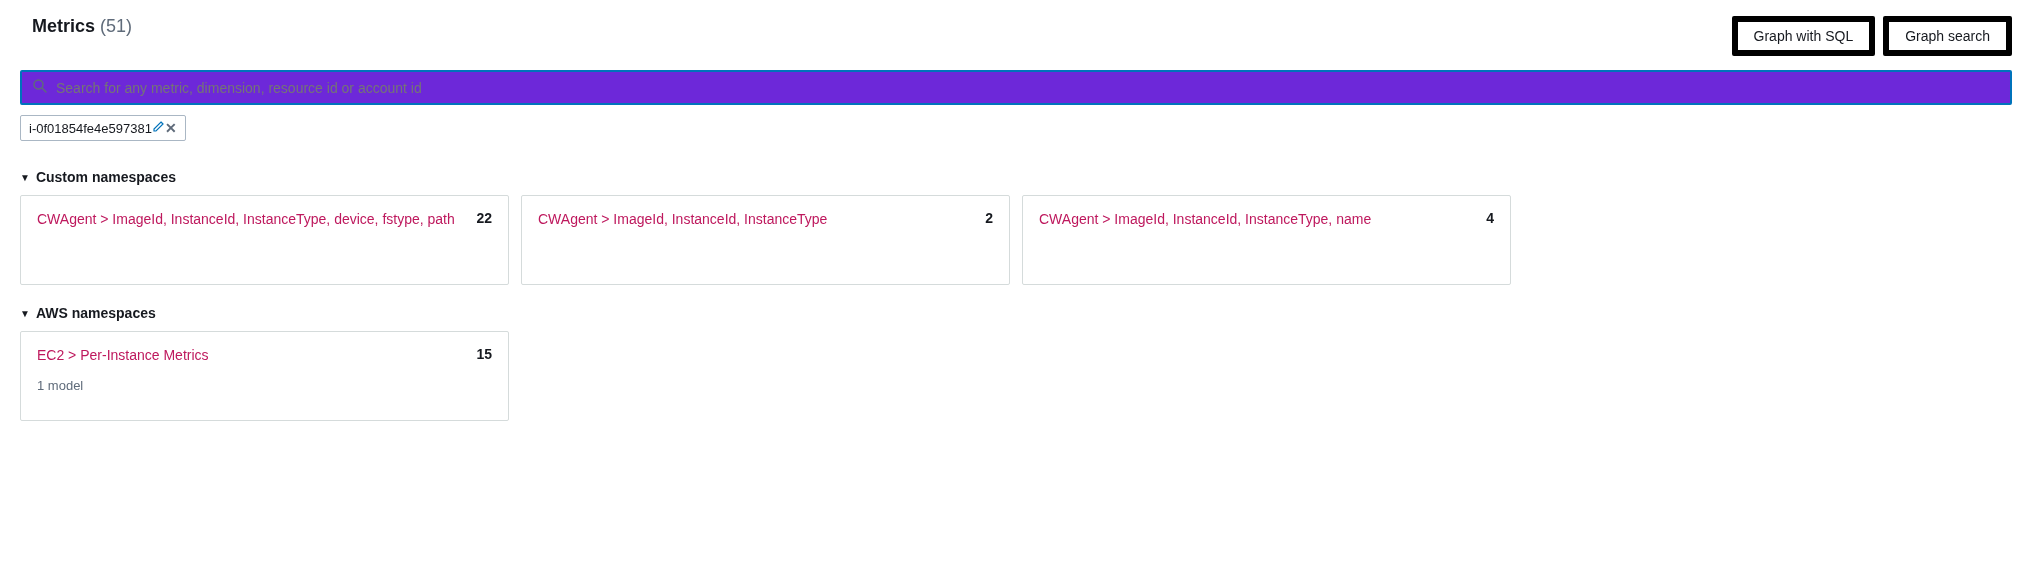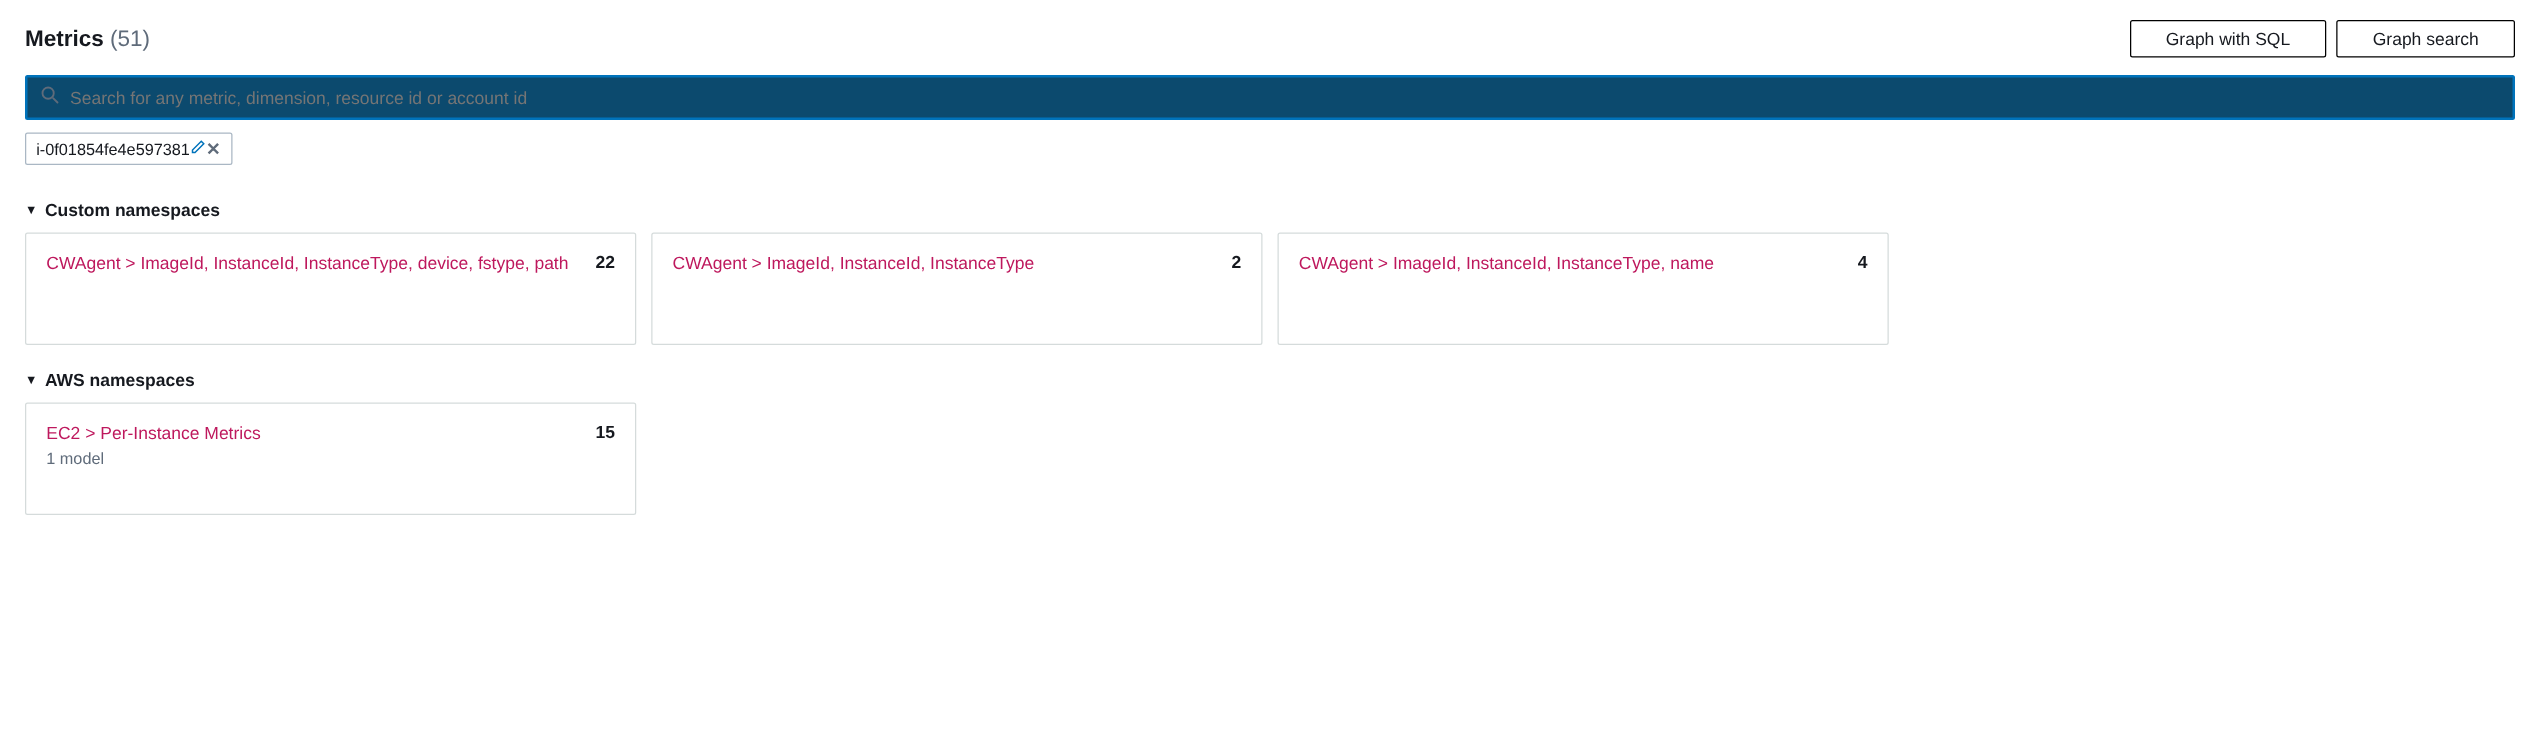--- a/index.html
+++ b/index.html
@@ -6,60 +6,60 @@
     body {
       font-family: -apple-system, BlinkMacSystemFont, "Amazon Ember", Arial, sans-serif;
       font-size: 14px;
       background: #fff;
       color: #16191f;
       padding: 16px 20px;
     }
 
     .header-row {
       display: flex;
-      align-items: center;
       justify-content: space-between;
       margin-bottom: 14px;
+      margin-left: 12px;
     }
 
     .metrics-title {
       font-size: 18px;
       font-weight: 700;
       color: #16191f;
     }
 
     .metrics-count {
       font-weight: 400;
       color: #5f6b7a;
     }
 
     .header-buttons {
       display: flex;
       gap: 8px;
     }
 
     .header-btn {
-      padding: 6px 28px;
-      border: 1px solid #000000;
+      padding: 6px 16px;
+      border: 6px solid #000000;
       background: #fff;
       border-radius: 2px;
       font-size: 14px;
       cursor: pointer;
       color: #16191f;
       white-space: nowrap;
     }
 
     .search-bar {
       display: flex;
       align-items: center;
       border: 2px solid #0073bb;
       border-radius: 2px;
       padding: 6px 10px;
       margin-bottom: 10px;
-      background: #0c4a6e;
+      background: #6d28d9;
     }
 
     .search-icon {
       color: #5f6b7a;
       margin-right: 8px;
       font-size: 15px;
       flex-shrink: 0;
     }
 
     .search-input {
@@ -146,21 +146,21 @@
       color: #16191f;
       font-size: 14px;
       margin-left: 10px;
       white-space: nowrap;
       font-weight: 700;
     }
 
     .card-subtitle {
       font-size: 13px;
       color: #5f6b7a;
-      margin-top: 2px;
+      margin-top: 12px;
     }
 
     .aws-section .cards-grid {
       grid-template-columns: repeat(4, 1fr);
     }
   </style>
 </head>
 <body>
 
 <div class="header-row">

